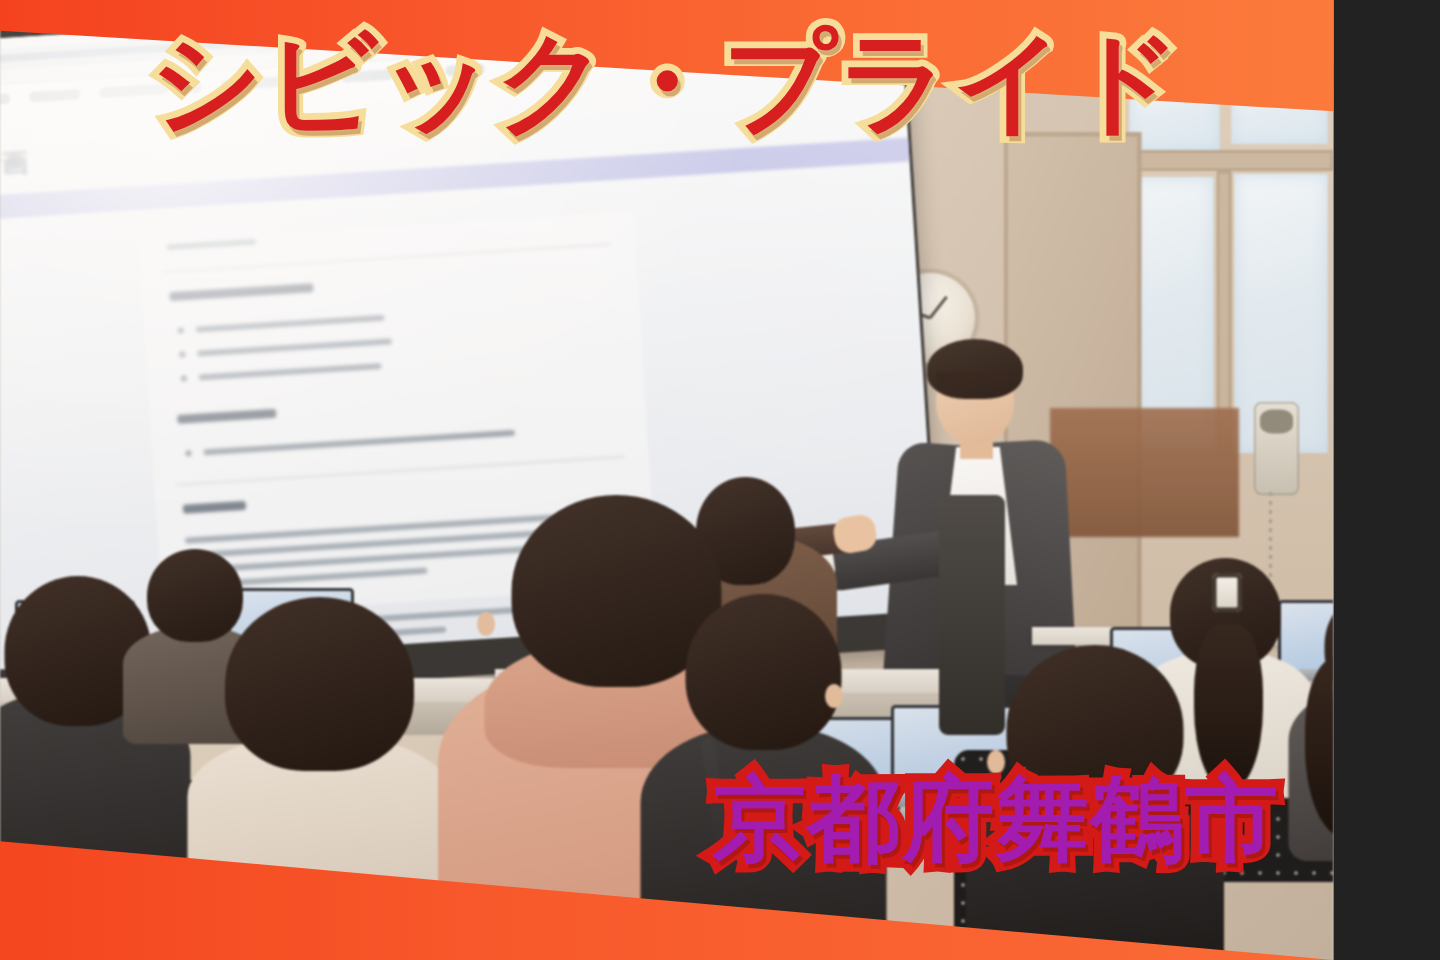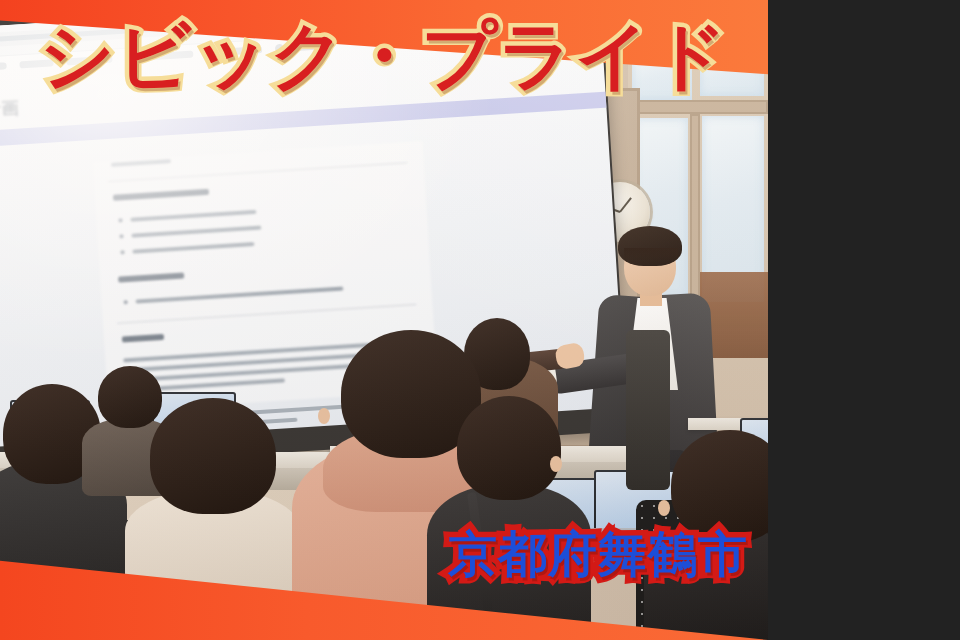--- a/index.html
+++ b/index.html
@@ -2,21 +2,21 @@
 <html><head>
 <meta charset="utf-8">
 <style>
   html, body {
     margin: 0;
     padding: 0;
     background: #222;
   }
   #banner {
     position: relative;
-    width: 768px;
+    width: 889px;
     height: 640px;
     overflow: hidden;
     font-family: "DejaVu Sans", "Liberation Sans", sans-serif;
     background: #cfc7bd;
     user-select: none;
   }
 
   
   .photo {
     position: absolute;
@@ -396,27 +396,27 @@
     paint-order: stroke fill;
     text-shadow:
       0 0 1px #f6dd99,
       2px 3px 0 rgba(120,40,10,.28);
     white-space: nowrap;
   }
   .hl-1{ font-size: 74px; }
   .hl-2{ font-size: 78px; margin-top: 2px; }
 
   .city{
-    position:absolute; right:20px; bottom:52px;
+    position:absolute; right:36px; bottom:52px;
     z-index:30;
     font-family: "DejaVu Sans", "Liberation Sans", sans-serif;
     font-weight:900;
-    font-size:49px;
+    font-size:62px;
     letter-spacing:1px;
-    color:#1d4ed8;
+    color:#a21caf;
     -webkit-text-stroke: 11px #d31a16;
     paint-order: stroke fill;
     text-shadow: 2px 3px 0 rgba(110,20,10,.35);
     white-space:nowrap;
   }
 </style>
 </head>
 <body>
 
 <div id="banner">

